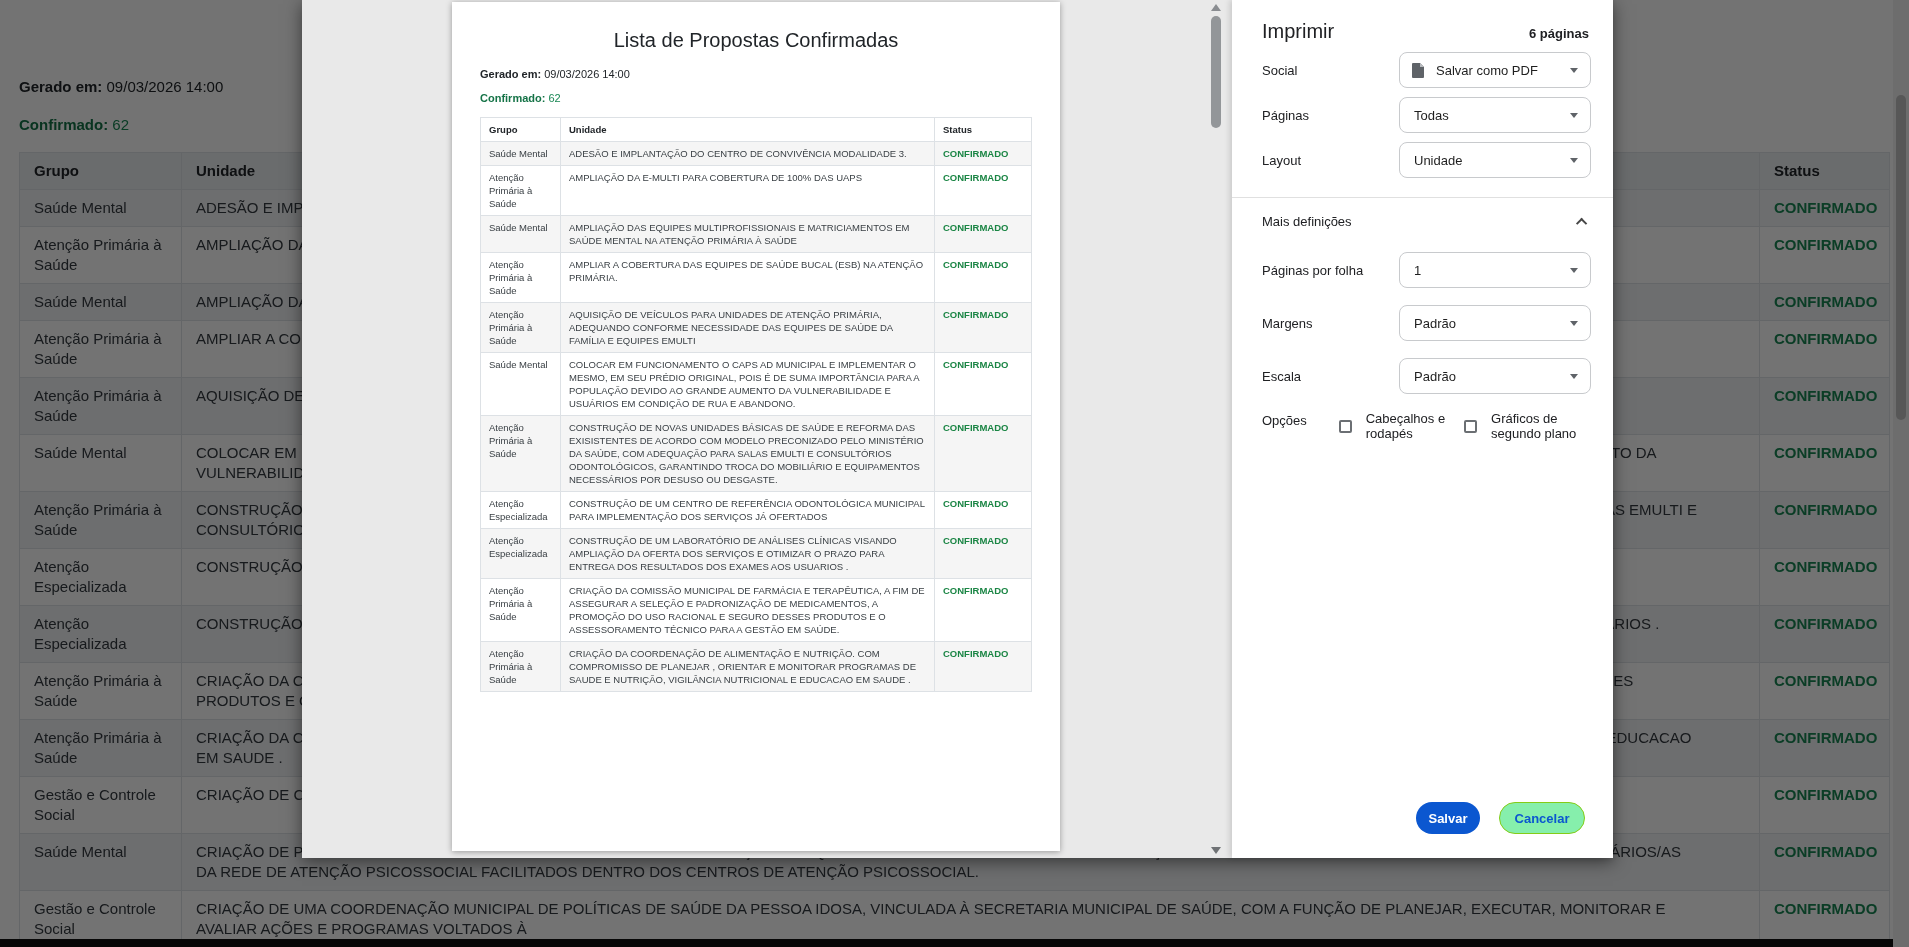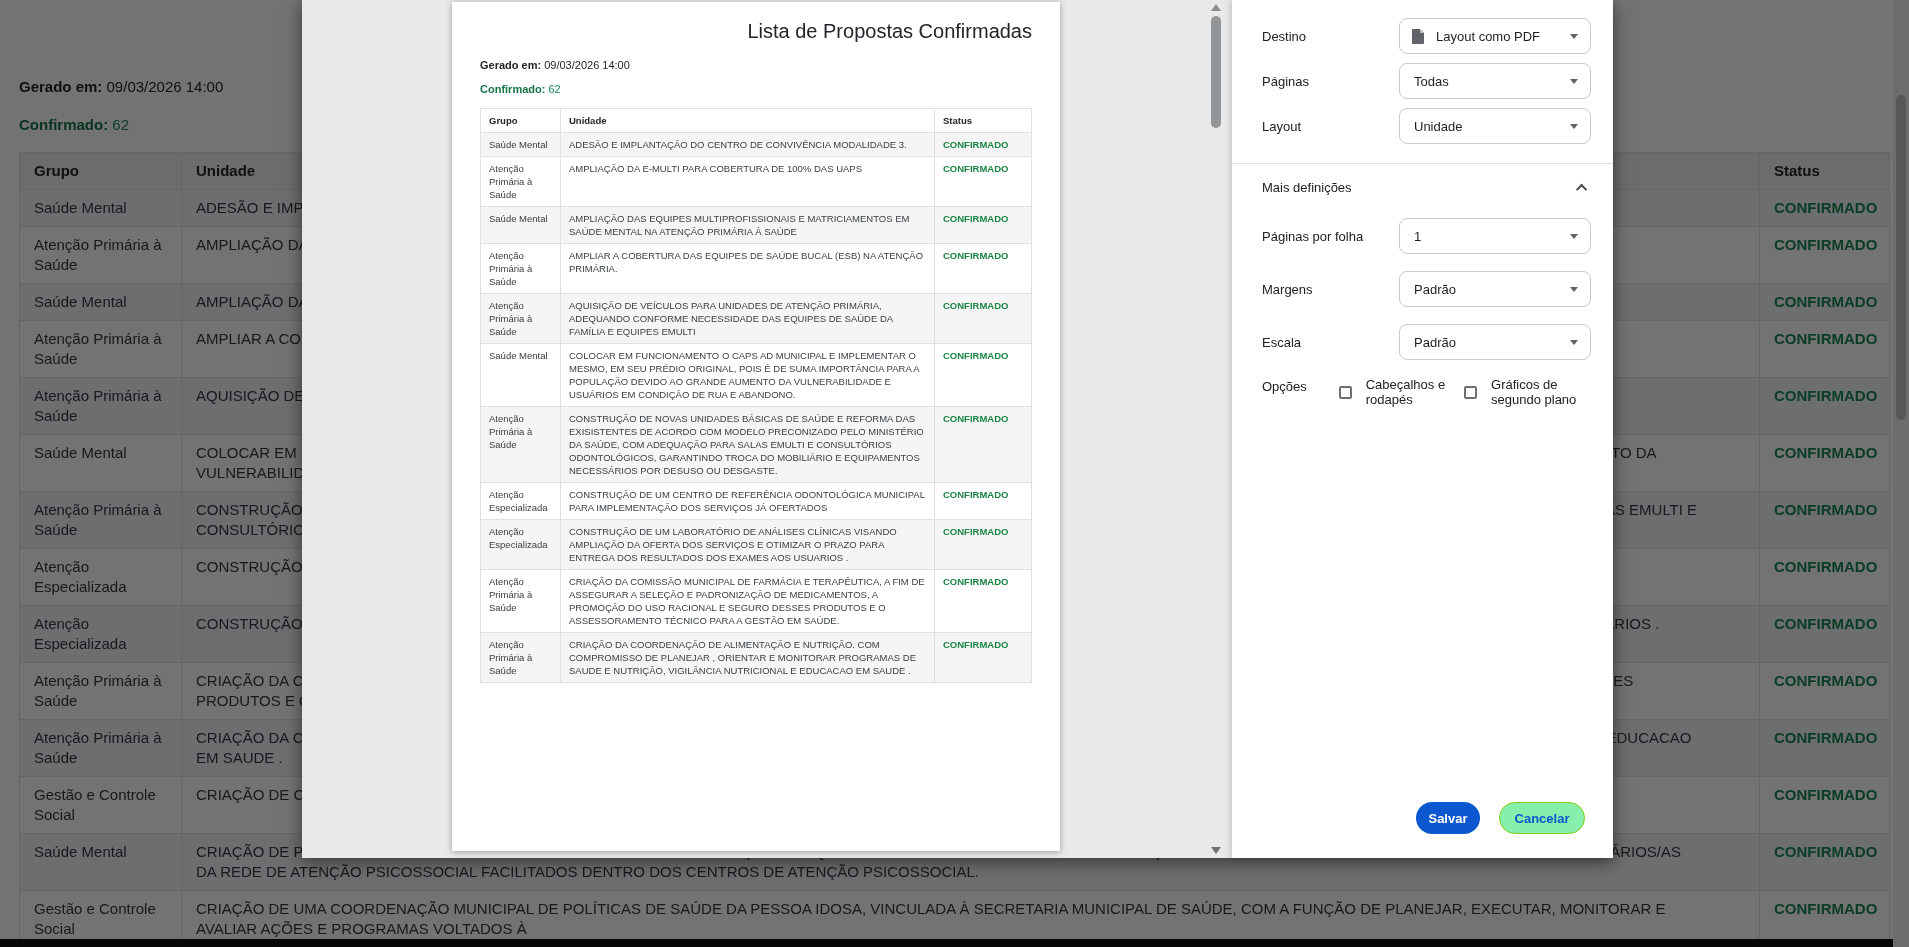--- a/index.html
+++ b/index.html
@@ -29,21 +29,21 @@
 
   
   .scrim { position:absolute; inset:0; background:rgba(0,0,0,0.55); z-index:2; }
 
   
   .print-window { position:absolute; left:302px; top:0; width:1311px; height:858px;
     z-index:3; display:flex; box-shadow:0 4px 16px rgba(0,0,0,0.5); }
   .preview-pane { position:relative; width:930px; height:858px; background:#e9e9e9; }
   .page { position:absolute; left:150px; top:2px; width:608px; height:849px; background:#fff;
     box-shadow:0 1px 6px rgba(0,0,0,0.35); padding:10px 28px; overflow:hidden; }
-  .pv-title { text-align:right; font-size:20px; font-weight:500; color:#212529; margin-top:8px; }
+  .pv-title { text-align:center; font-size:20px; font-weight:500; color:#212529; margin-top:17px; }
   .pv-meta { margin-top:16px; font-size:11px; color:#212529; }
   .pv-meta .lbl { font-weight:bold; }
   .pv-confirm { margin-top:12px; font-size:11px; }
   .pv-confirm .lbl { font-weight:bold; color:#157347; }
   .pv-confirm .val { color:#198754; }
   table.pv-table { margin-top:13px; width:552px; border-collapse:collapse; font-size:9.5px;
     color:#3a4045; table-layout:fixed; }
   table.pv-table col.c-g { width:80px; } table.pv-table col.c-s { width:97px; }
   table.pv-table th, table.pv-table td { border:1px solid #dde1e5; padding:5px 8px;
     text-align:left; vertical-align:top; line-height:13px; }
@@ -289,31 +289,35 @@
         </table>
     </div>
     <div class="pv-scrollbar">
       <div class="tri-up"></div>
       <div class="pv-thumb"></div>
       <div class="tri-down"></div>
     </div>
   </div>
 
   <div class="settings-panel">
+    <div class="sp-header">
+      <div class="sp-title">Imprimir</div>
+      <div class="sp-pages">6 páginas</div>
+    </div>
 
     <div class="sp-row">
-      <div class="sp-label">Destino</div>
+      <div class="sp-label">Social</div>
       <div class="sp-select">
         <span class="doc">
           <svg width="12" height="15" viewBox="0 0 12 15">
               <path d="M1 0h7l4 4v10a1 1 0 0 1-1 1H1a1 1 0 0 1-1-1V1a1 1 0 0 1 1-1z" fill="#5f6368"></path>
               <path d="M8 0l4 4H8z" fill="#b9bcc0"></path>
             </svg>
         </span>
-        <span class="val">Layout como PDF</span>
+        <span class="val">Salvar como PDF</span>
         <span class="caret"></span>
       </div>
     </div>
 
     <div class="sp-row">
       <div class="sp-label">Páginas</div>
       <div class="sp-select">
         <span class="val">Todas</span>
         <span class="caret"></span>
       </div>

